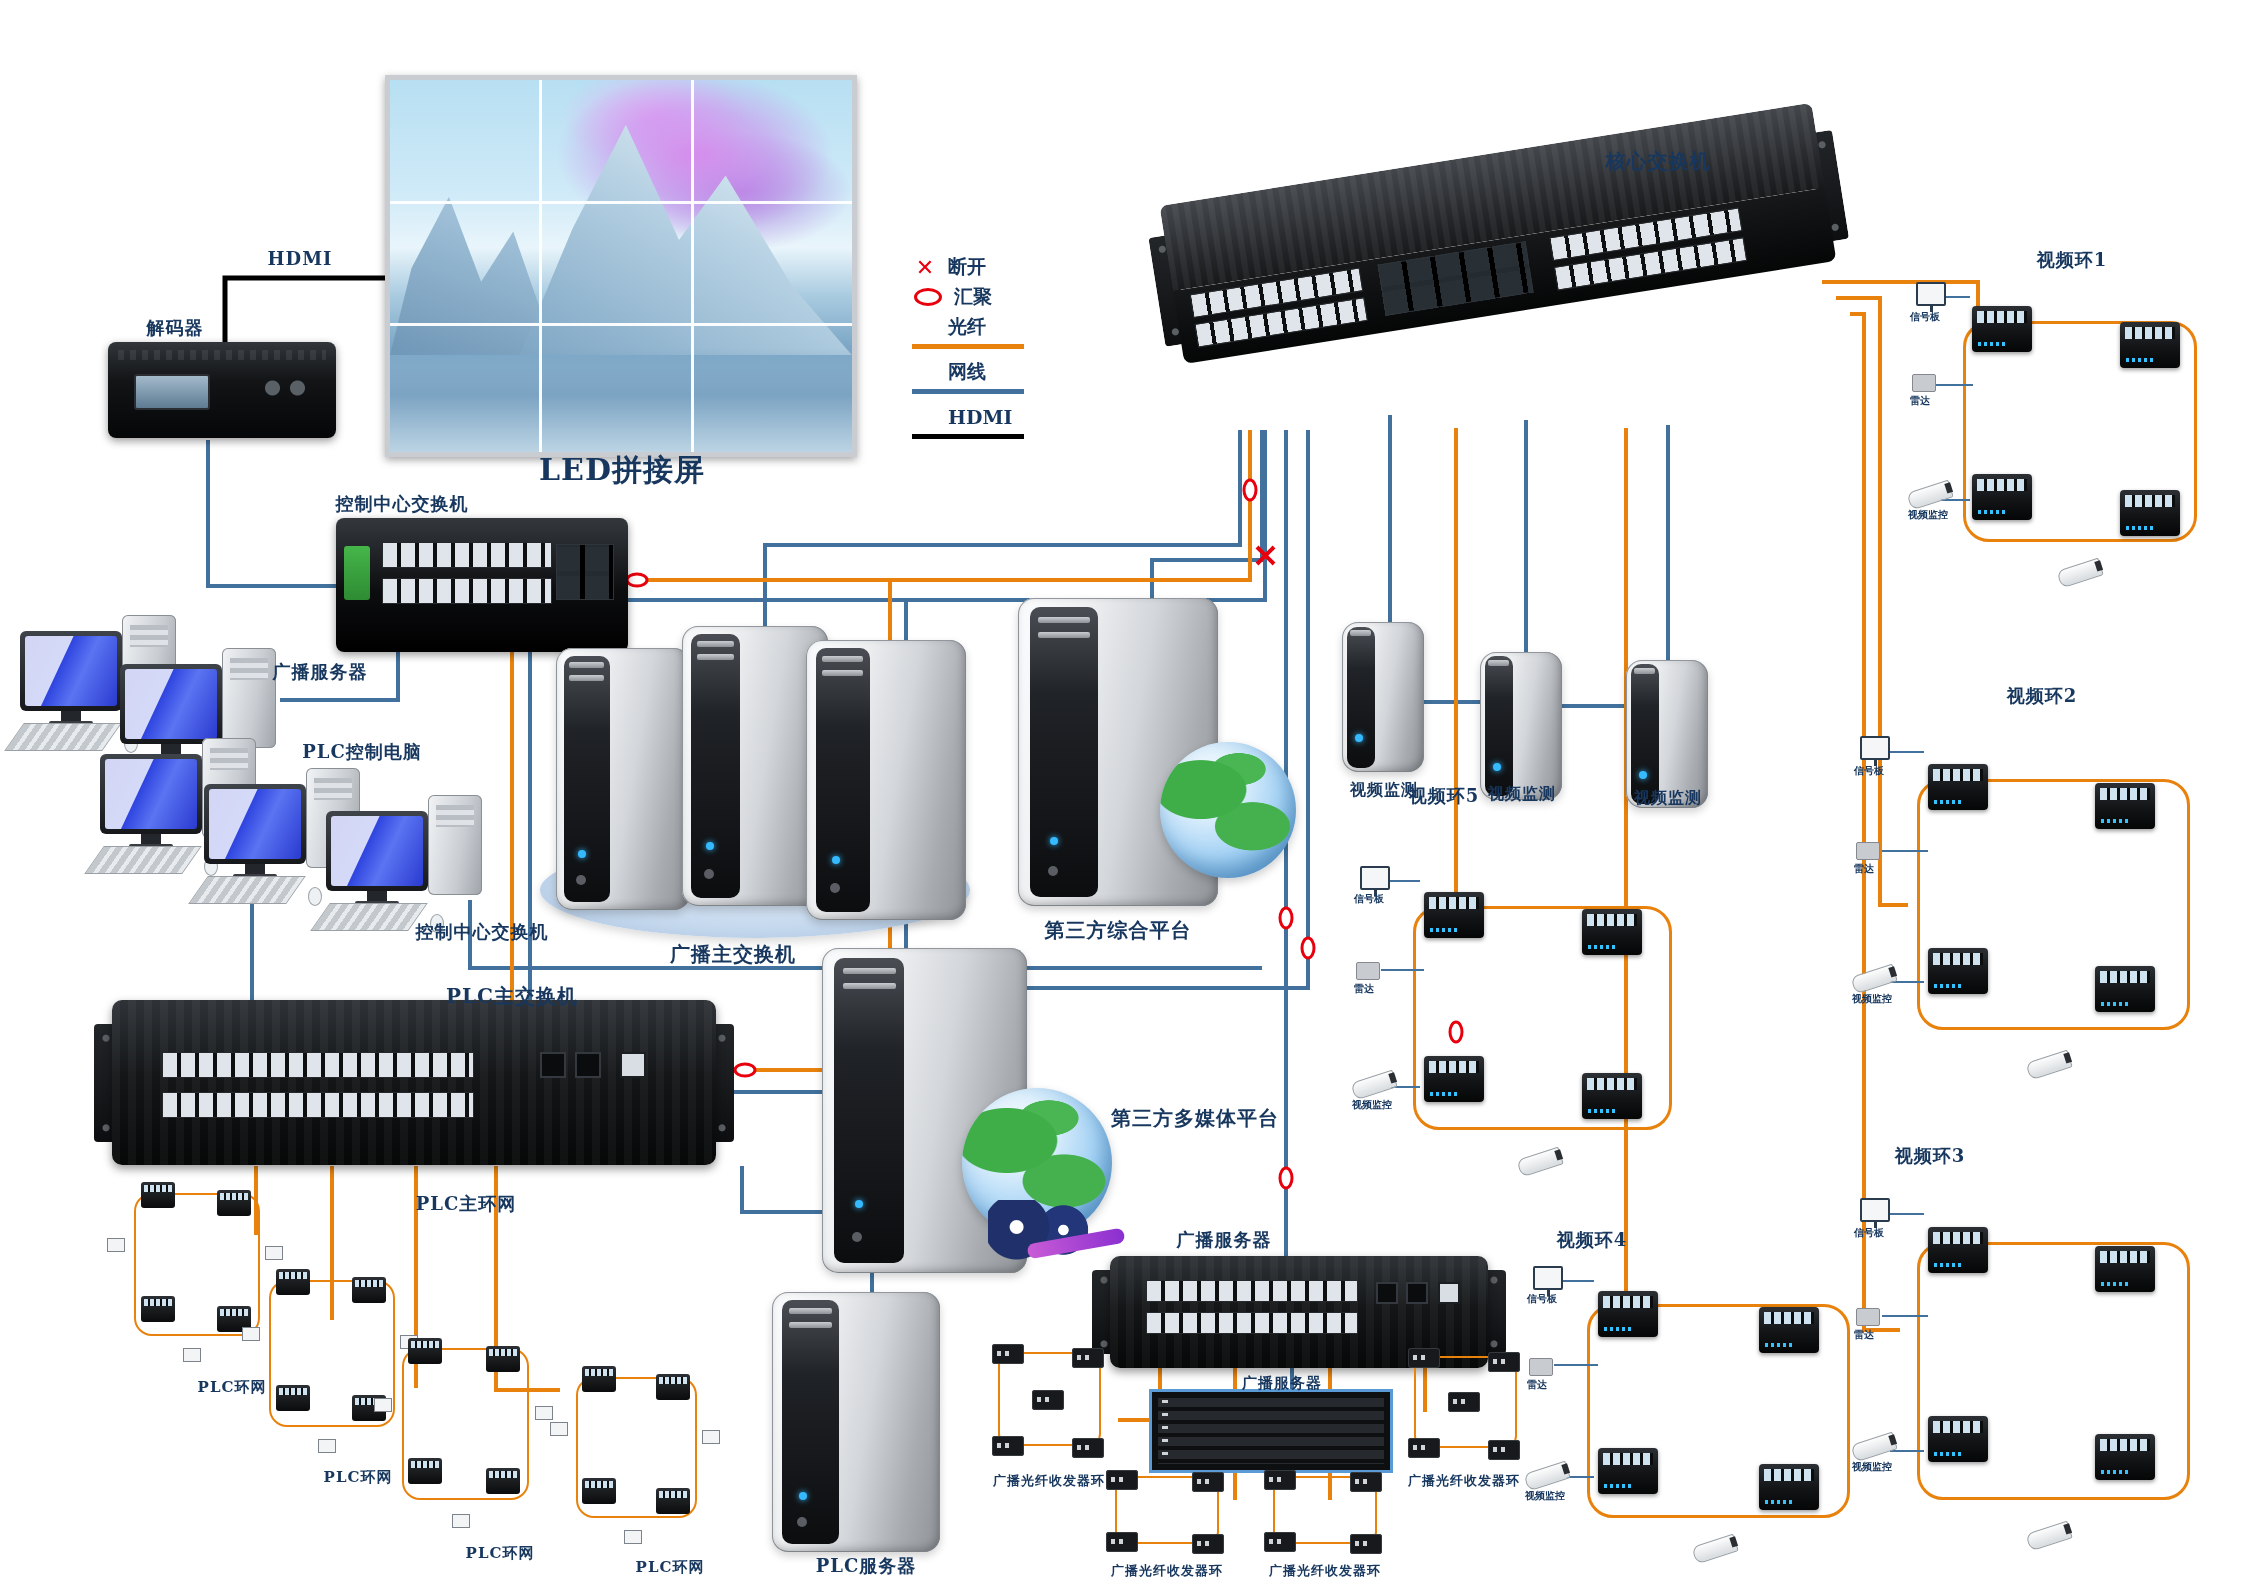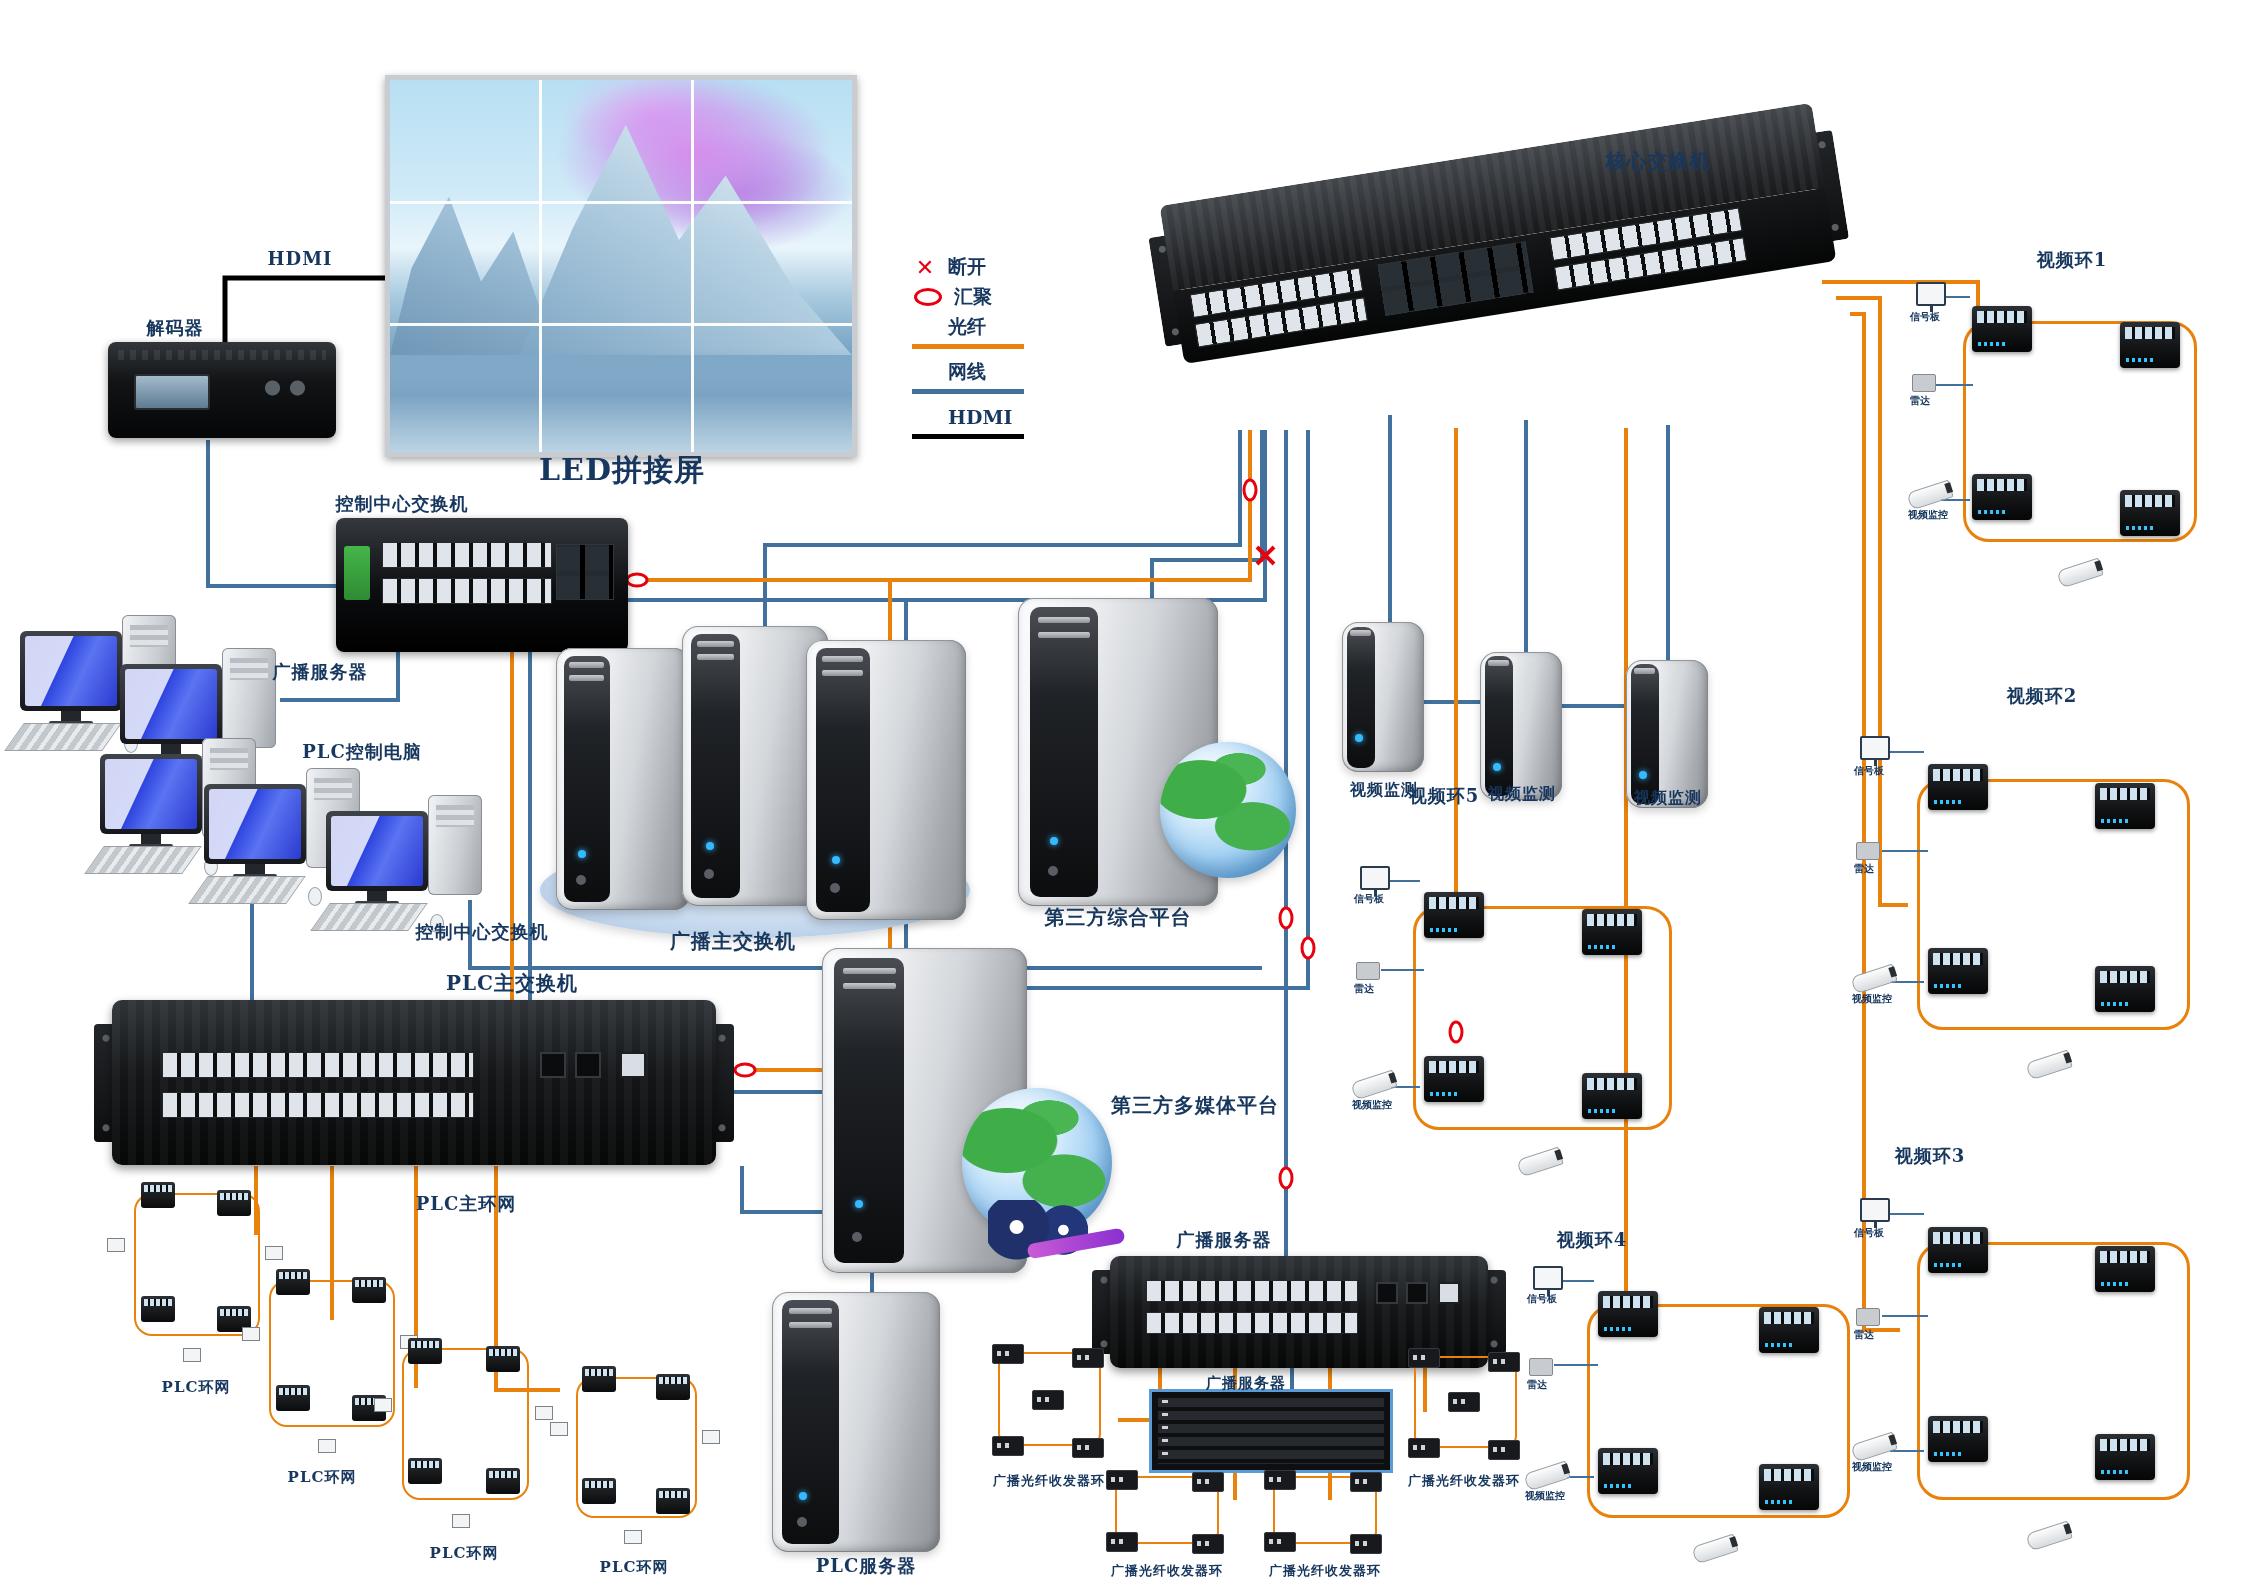--- a/index.html
+++ b/index.html
@@ -7,22 +7,22 @@
   }
   html,body{margin:0;padding:0;background:#fff;}
   .stage{position:relative;width:2245px;height:1587px;background:#fff;overflow:hidden;
          font-family:"DejaVu Serif","Liberation Serif",serif;}
   .abs{position:absolute;}
   svg.wires{position:absolute;left:0;top:0;z-index:1;}
 
   
   .clabel{position:absolute;transform:translateX(-50%);color:var(--navy);font-weight:bold;
           white-space:nowrap;z-index:40;letter-spacing:1px;}
-  .fs32{font-size:20px;} .fs30{font-size:30px;} .fs20{font-size:20px;} .fs18{font-size:18px;}
-  .fs16{font-size:16px;} .fs15{font-size:15px;} .fs13{font-size:13px;}
+  .fs32{font-size:20px;} .fs30{font-size:30px;} .fs20{font-size:20px;margin-top:13px;} .fs18{font-size:18px;}
+  .fs16{font-size:16px;} .fs15{font-size:15px;margin-left:36px;} .fs13{font-size:13px;}
   .tlabel{position:absolute;color:var(--navy);font-weight:bold;font-size:10px;white-space:nowrap;z-index:6;}
 
   
   .legend{z-index:30;}
   .lg-row{display:flex;align-items:center;gap:10px;height:30px;}
   .lg-x{color:var(--red);font-size:22px;font-weight:bold;width:26px;text-align:center;font-family:"DejaVu Sans",sans-serif;}
   .lg-oval{width:22px;height:12px;border:3px solid var(--red);border-radius:50%;margin:0 2px;}
   .lg-indent{padding-left:36px;}
   .lg-line{width:112px;height:5px;margin:2px 0 8px 0;}
   .legend .lbl{color:var(--navy);font-weight:bold;font-size:19px;}

